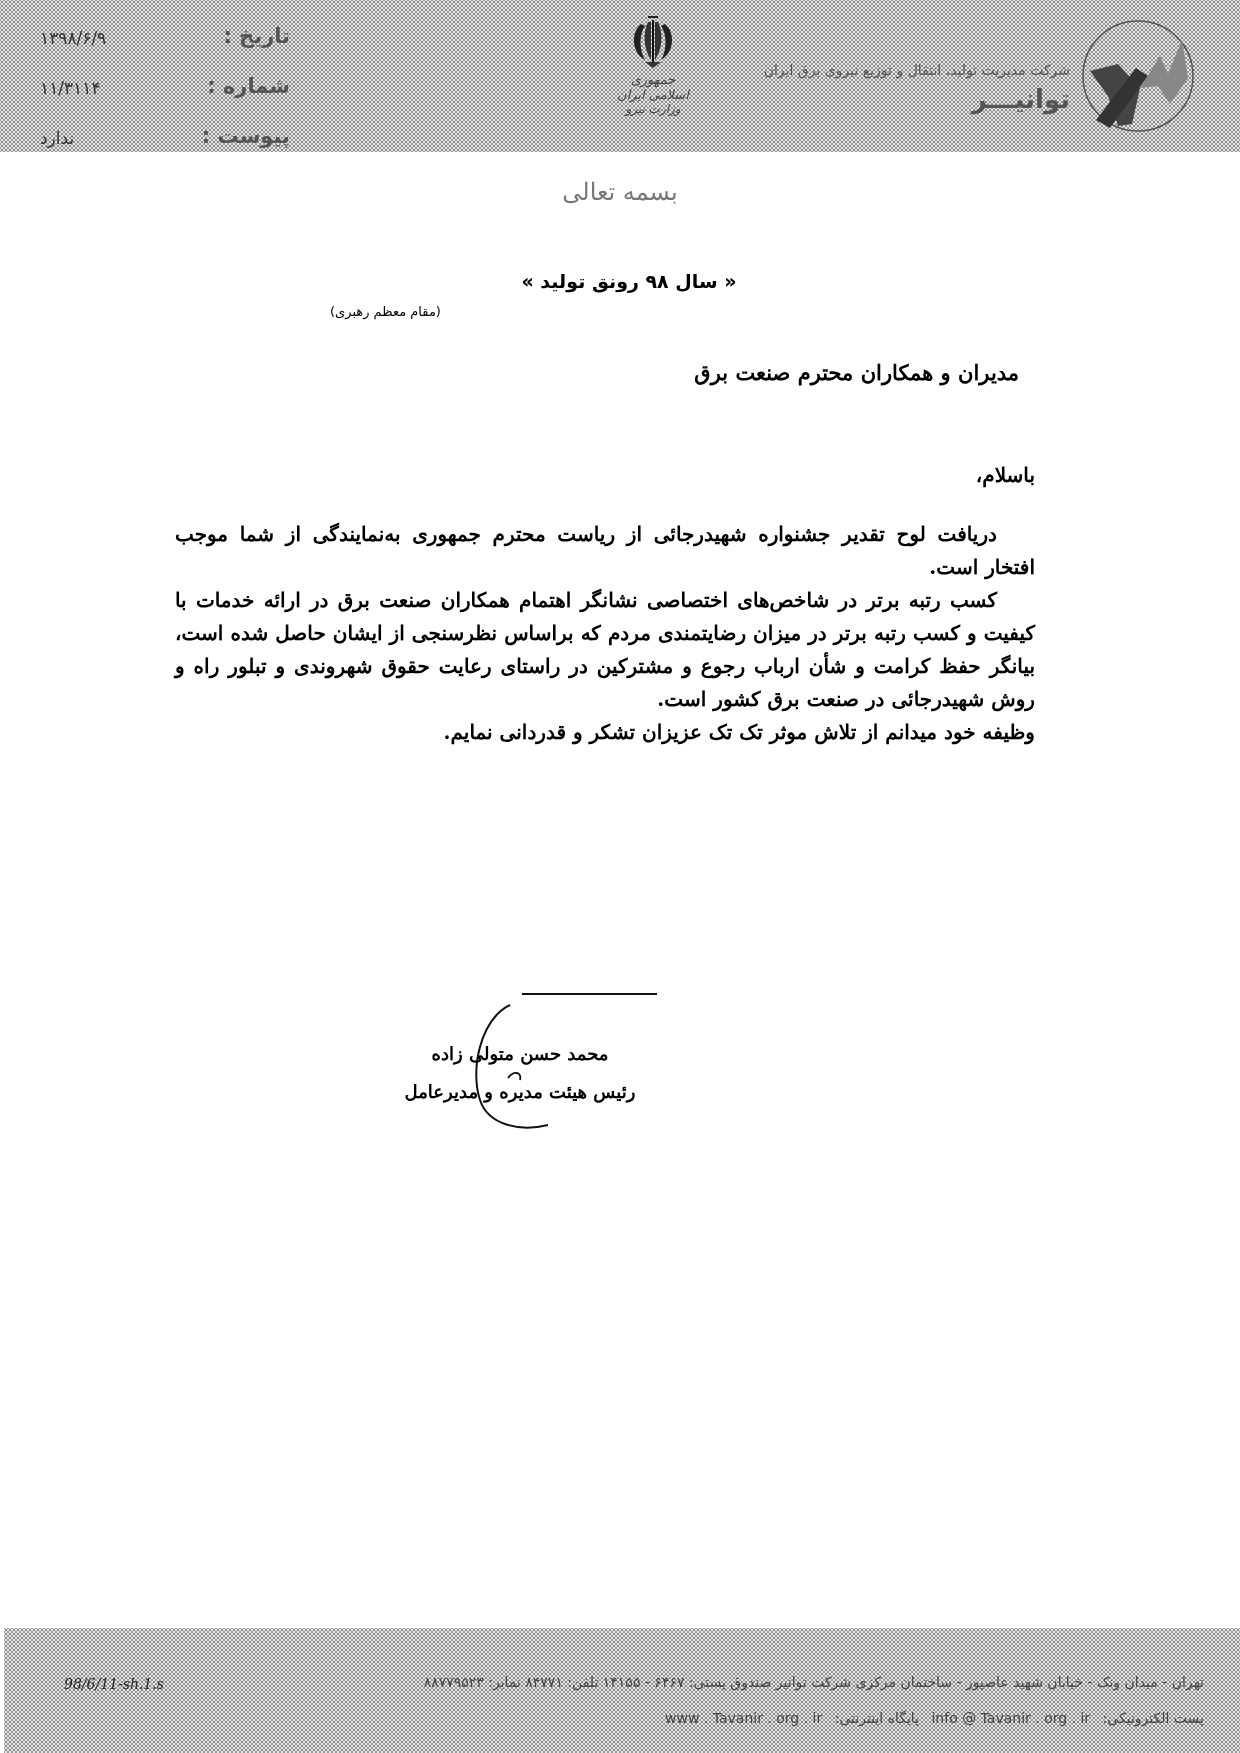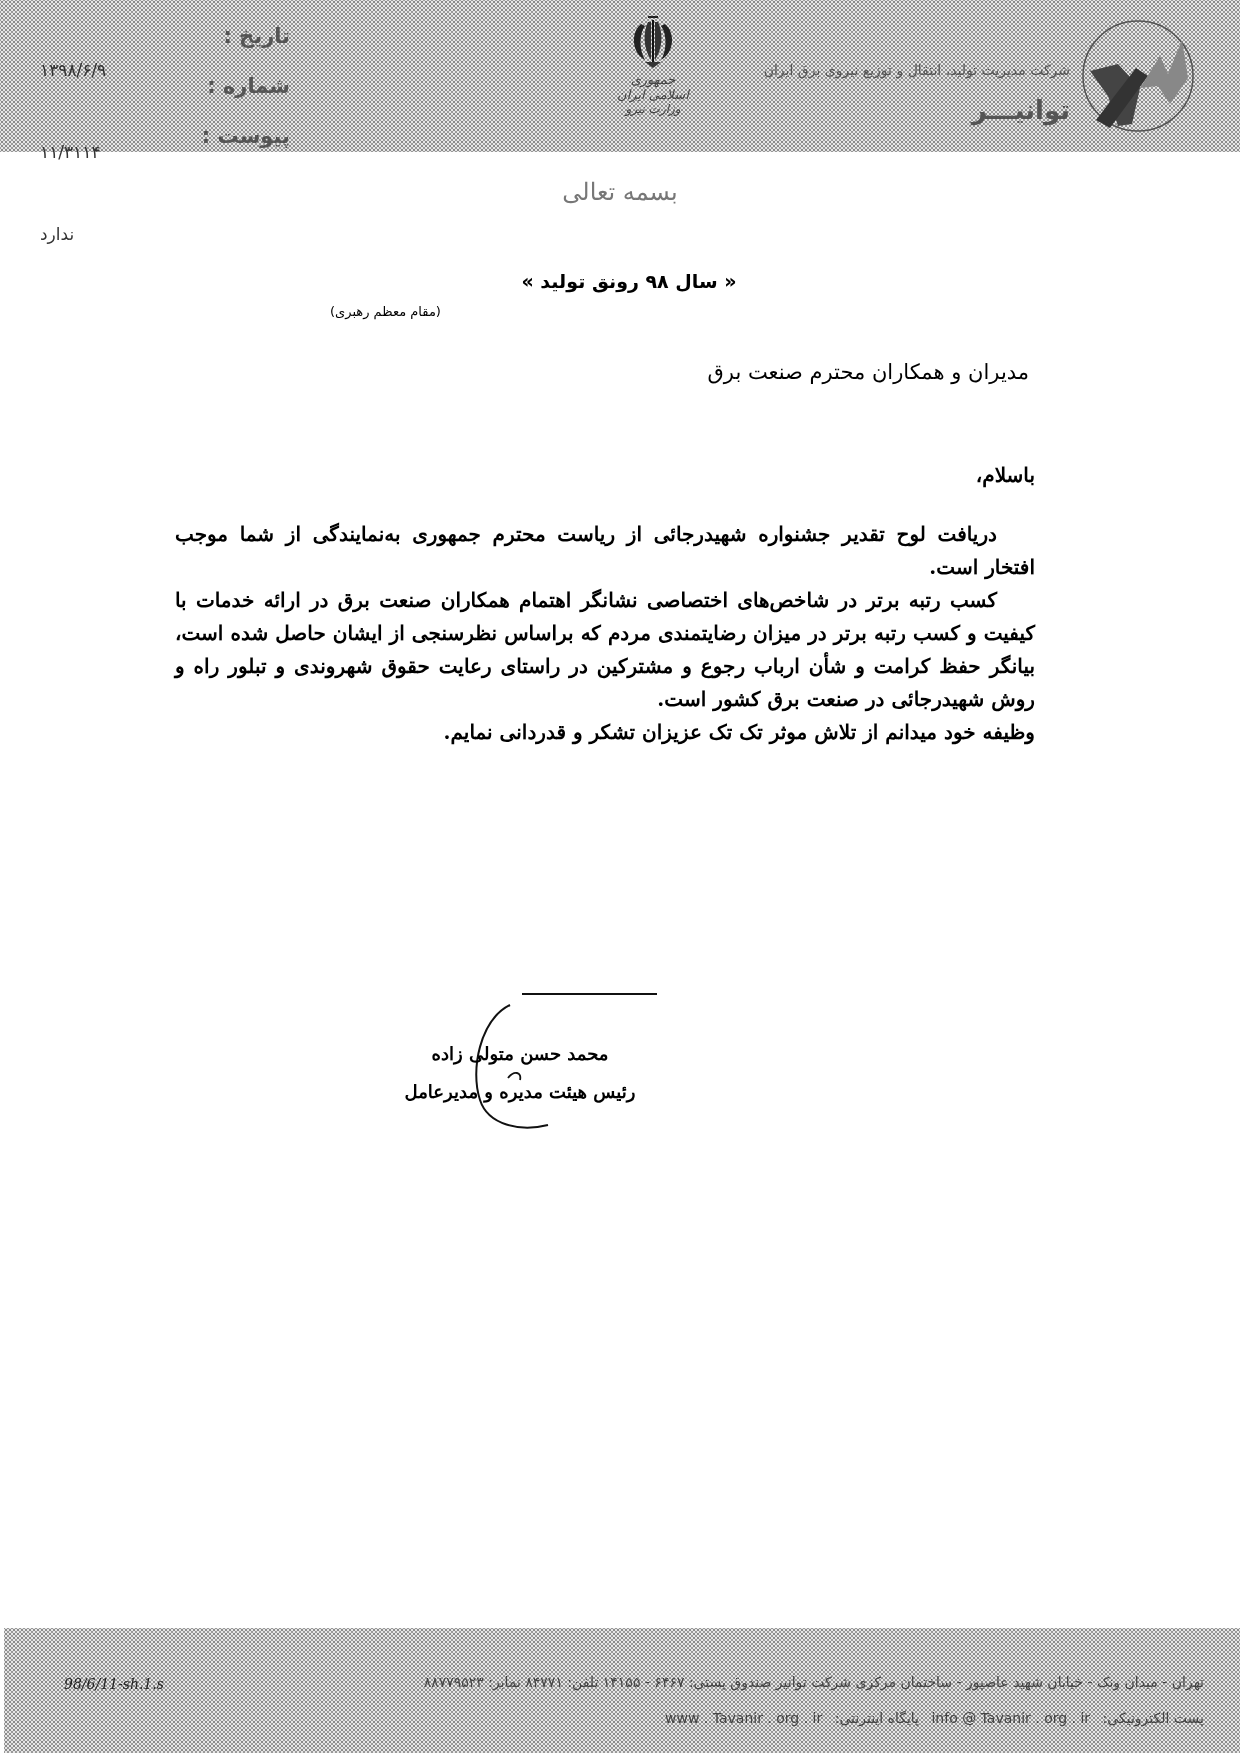--- a/index.html
+++ b/index.html
@@ -21,47 +21,47 @@
     }
     .meta-labels {
       position: absolute; left: 200px; top: 24px; width: 90px; direction: rtl;
       font-size: 21px; color: #555; font-weight: bold;
     }
     .meta-labels div { height: 50px; }
     .meta-values {
       position: absolute; left: 40px; top: 28px; width: 100px; direction: ltr;
       font-size: 17px; color: #333;
     }
-    .meta-values div { height: 50px; text-align: left; margin-top: 32px; }
+    .meta-values div { height: 50px; text-align: left; }
     .emblem {
       position: absolute; left: 585px; top: 14px; width: 80px; height: 110px; text-align: center; padding-left: 28px;
     }
     .emblem svg { display: block; margin: 0 auto; }
     .emblem .line1 { font-size: 13px; color: #444; direction: rtl; margin-top: 2px; font-style: italic; }
     .emblem .line2 { font-size: 12px; color: #444; direction: rtl; font-style: italic; }
     .company {
       position: absolute; left: 730px; top: 62px; width: 340px; direction: rtl; text-align: right; border-radius: 13px;
     }
     .company .full { font-size: 14px; color: #555; }
-    .company .short { font-size: 26px; color: #555; font-weight: bold; margin-top: 17px; }
+    .company .short { font-size: 26px; color: #555; font-weight: bold; margin-top: 6px; }
     .logo { position: absolute; left: 1078px; top: 16px; width: 120px; height: 120px; }
 
     .bismillah {
       position: absolute; left: 0; width: 1240px; top: 178px; text-align: center;
       font-size: 24px; color: #777; font-family: "DejaVu Serif", serif; direction: rtl;
     }
     .motto {
       position: absolute; left: 0; width: 1240px; top: 270px; text-align: center;
       font-size: 19px; font-weight: bold; direction: rtl; padding-left: 18px; box-sizing: border-box;
     }
     .motto-source {
       position: absolute; left: 330px; top: 304px; font-size: 13px; direction: rtl;
     }
     .addressee {
-      position: absolute; right: 211px; top: 360px; font-size: 21px; font-weight: normal; direction: rtl;
+      position: absolute; right: 221px; top: 360px; font-size: 21px; font-weight: bold; direction: rtl;
       font-family: "DejaVu Serif", serif;
       text-align: right;
     }
     .greeting {
       position: absolute; right: 205px; top: 463px; font-size: 20px; font-weight: bold; direction: rtl;
       font-family: "DejaVu Serif", serif;
     }
     .body-text {
       position: absolute; left: 175px; width: 860px; top: 518px; direction: rtl;
       font-family: "DejaVu Serif", serif; font-weight: bold; font-size: 20px; line-height: 33px;

